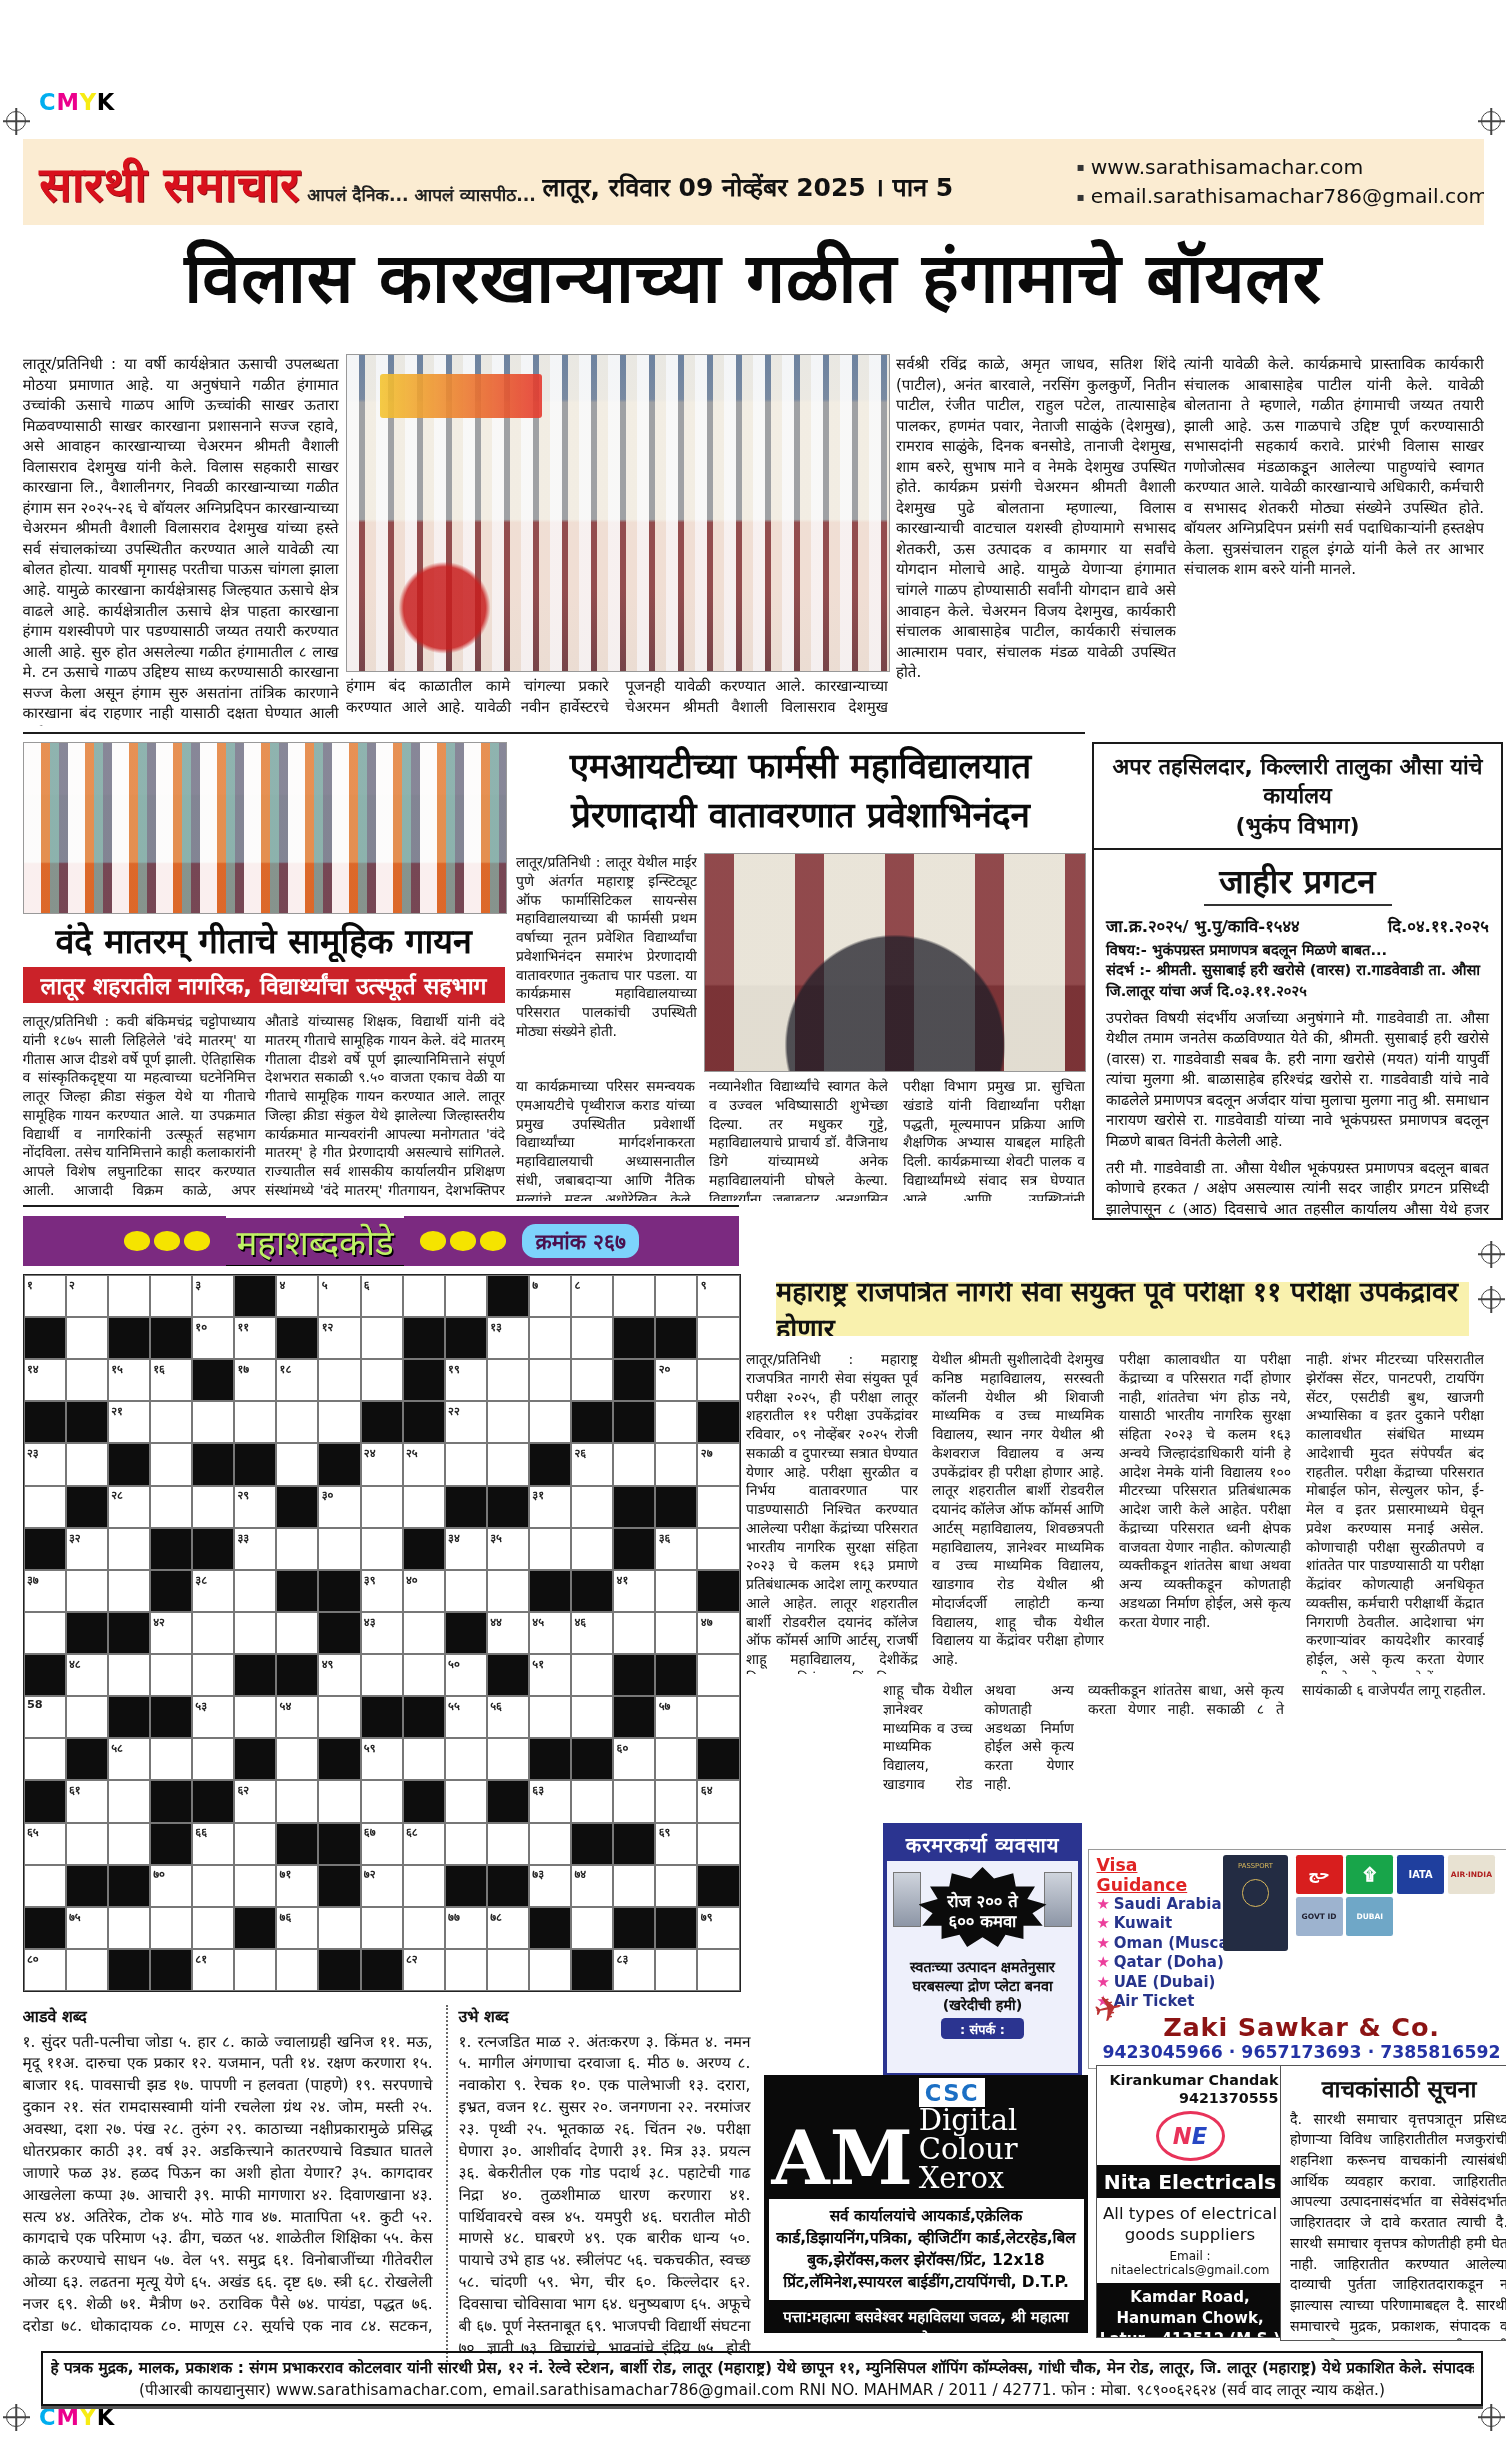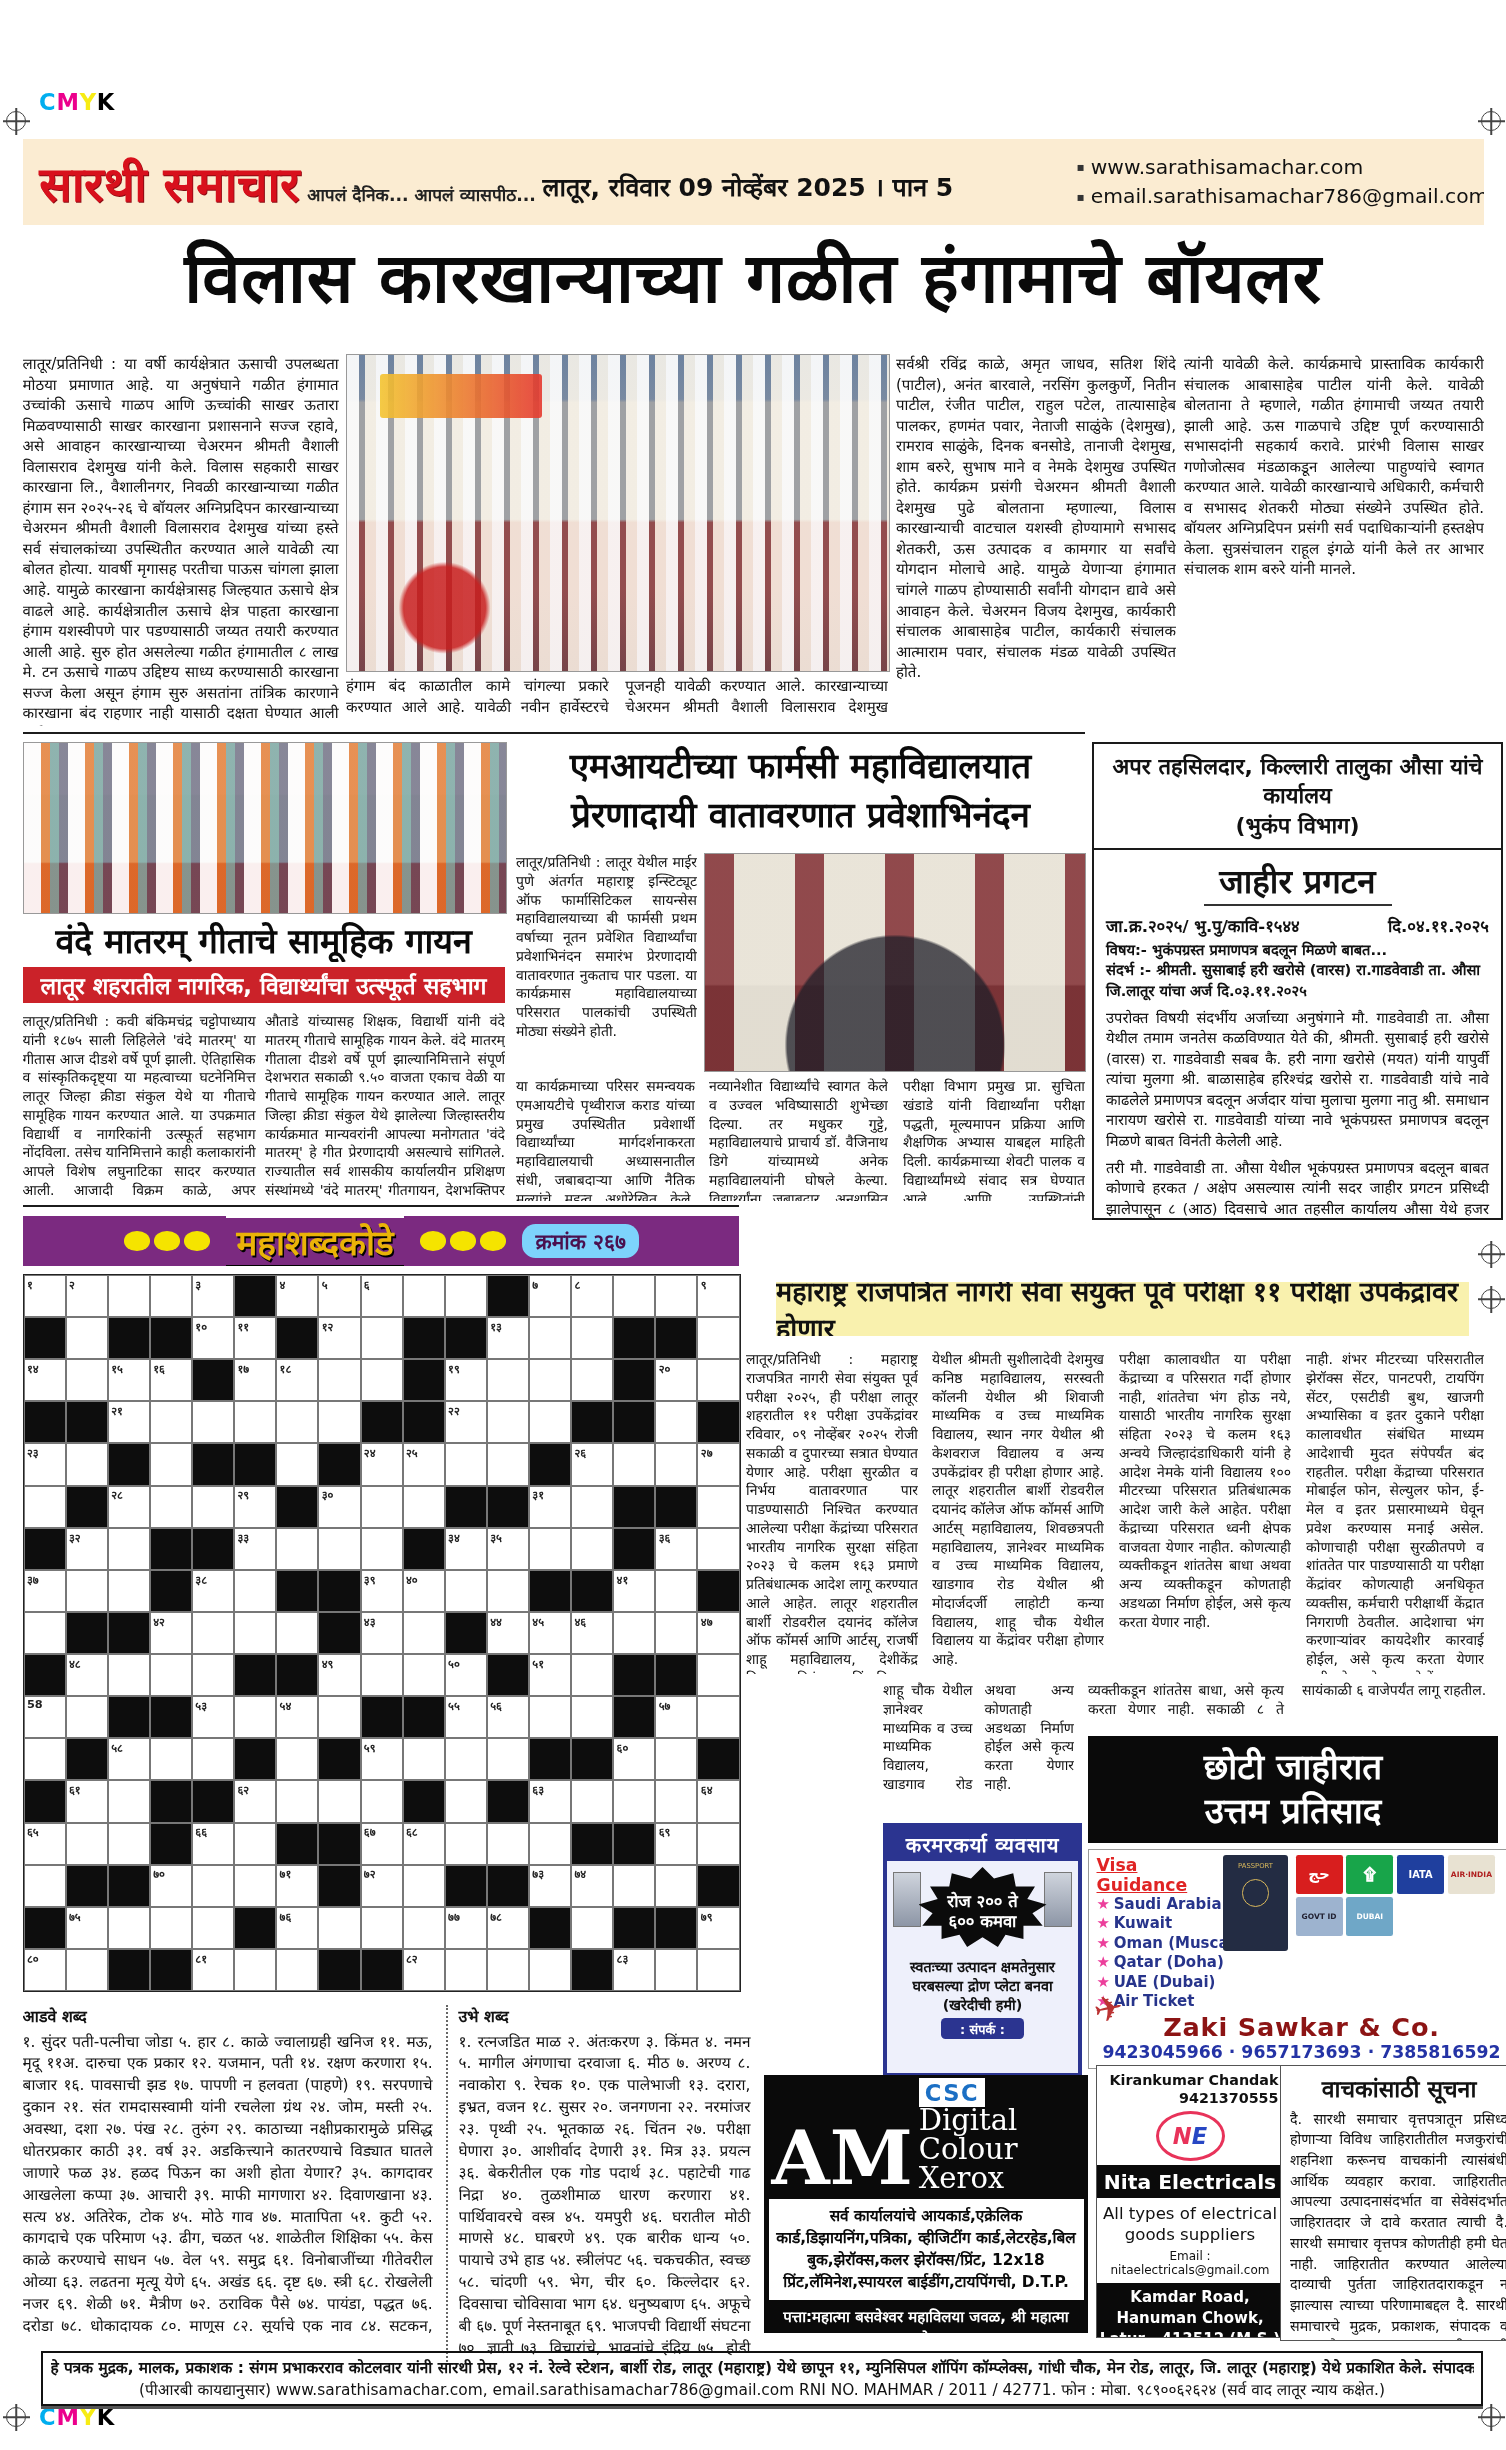--- a/index.html
+++ b/index.html
@@ -61,21 +61,21 @@
   .notice{border:2.3px solid #1a1a1a;background:#fff;}
   .notice-office{border-bottom:2.3px solid #1a1a1a;font-size:22px;font-weight:bold;text-align:center;
                  padding:7.5px 4.5px;line-height:1.35;}
   .notice-title{font-size:33px;font-weight:bold;text-align:center;margin:7.5px 0 1.5px;}
   .notice-title-underline{width:188px;height:2.3px;background:#333;margin:0 auto 7.5px;}
   .notice-refrow{display:flex;justify-content:space-between;font-size:16.6px;font-weight:bold;padding:0 12px;}
   .notice-body{padding:3px 12px;font-size:14.7px;line-height:1.4;}
 
   
   .cw-banner{background:#7b2a80;display:flex;align-items:center;justify-content:center;gap:13.6px;}
-  .cw-banner-title{color:#eab308;font-weight:bold;font-size:35px;text-shadow:1.5px 1.5px 0 #000;
+  .cw-banner-title{color:#bef264;font-weight:normal;font-size:35px;text-shadow:1.5px 1.5px 0 #000;
                    border-top:3px solid #fff;border-bottom:3px solid #000;padding:0 10.5px;}
   .cw-dots span{display:inline-block;width:25.6px;height:19.6px;border-radius:50%;background:#f5e400;margin:0 2.3px;vertical-align:middle;}
   .cw-issue{background:#7dd3fc;color:#4a104e;font-weight:bold;font-size:21px;border-radius:13.6px;
             padding:3px 13.6px;white-space:nowrap;}
   .cw-grid{display:grid;grid-template-columns:repeat(17,1fr);grid-template-rows:repeat(17,1fr);
            border:1.5px solid #222;background:#fff;}
   .cw-cell{border:0.8px solid #777;position:relative;background:#fff;}
   .cw-cell.black{background:#0d0d0d;}
   .cw-num{position:absolute;left:2.3px;top:0.8px;font-size:11.3px;font-weight:bold;color:#222;}
   .clue-title{font-size:16px;font-weight:bold;margin-bottom:4.5px;}
@@ -703,24 +703,20 @@
     <div class="ad-contact-pill">: संपर्क :</div>
     <div class="ad-ghar-name">बिरूदत्ता हाईटस्</div>
     <div class="ad-ghar-addr">
       <span>ईगल कॉम्प्लेक्स, बँक ऑफ महाराष्ट्रच्या वर,</span><br>
       <br>
       <br>
       
     </div>
   </div>
 
-  <div class="abs ad-chhoti" style="left:1088px;top:1736px;width:410px;height:107px;">
-    <div>छोटी जाहीरात</div>
-    <div>उत्तम प्रतिसाद</div>
-  </div>
 
   <div class="abs ad-zaki" style="left:1088px;top:1849px;width:410px;height:209px;">
     <div style="display:flex;gap:7.5px;">
       <div style="width:119px;">
         <div class="zaki-visa-title">Visa Guidance</div>
         <div class="zaki-item"><span class="star">★</span><span>Saudi Arabia</span></div>
         <div class="zaki-item"><span class="star">★</span><span>Kuwait</span></div>
         <div class="zaki-item"><span class="star">★</span><span>Oman (Muscat)</span></div>
         <div class="zaki-item"><span class="star">★</span><span>Qatar (Doha)</span></div>
         <div class="zaki-item"><span class="star">★</span><span>UAE (Dubai)</span></div>

